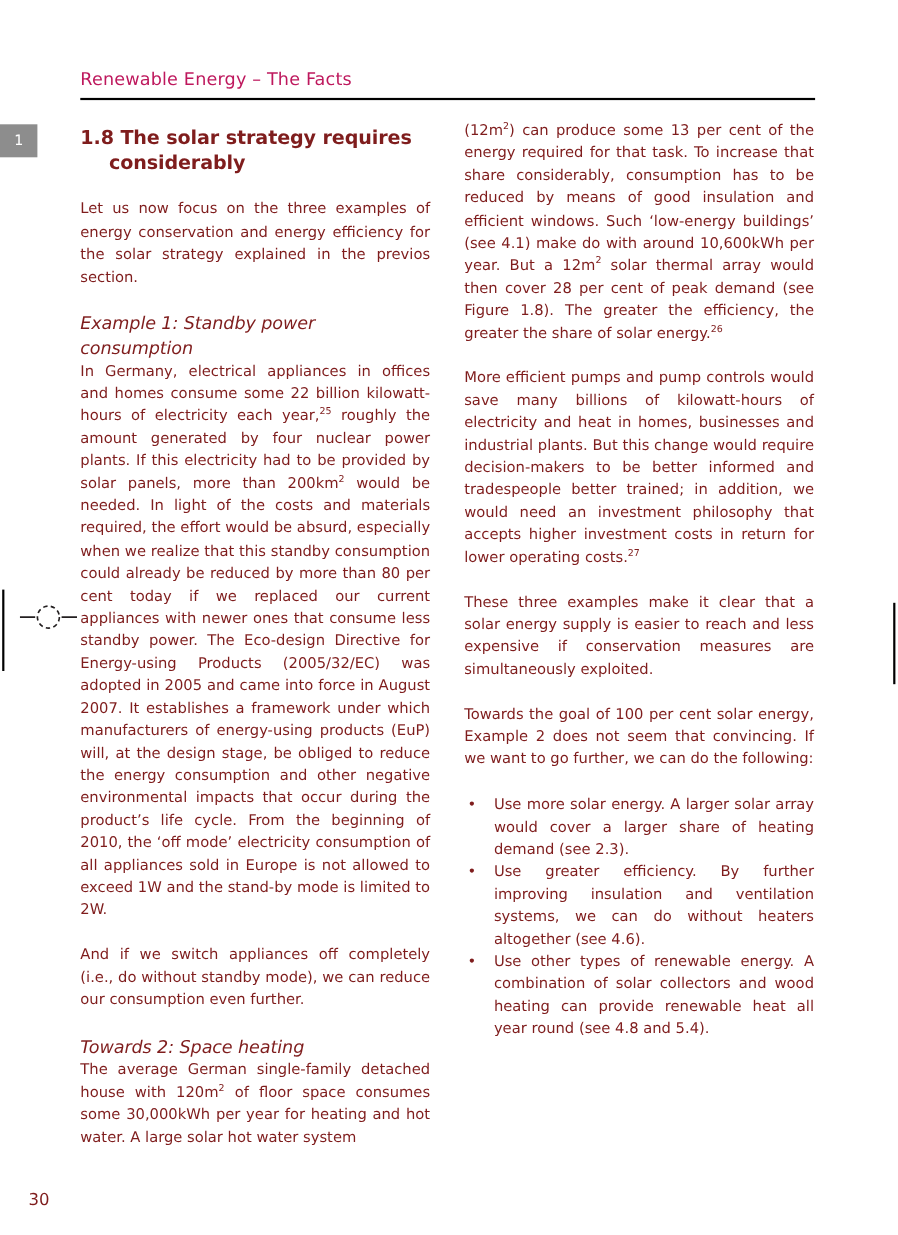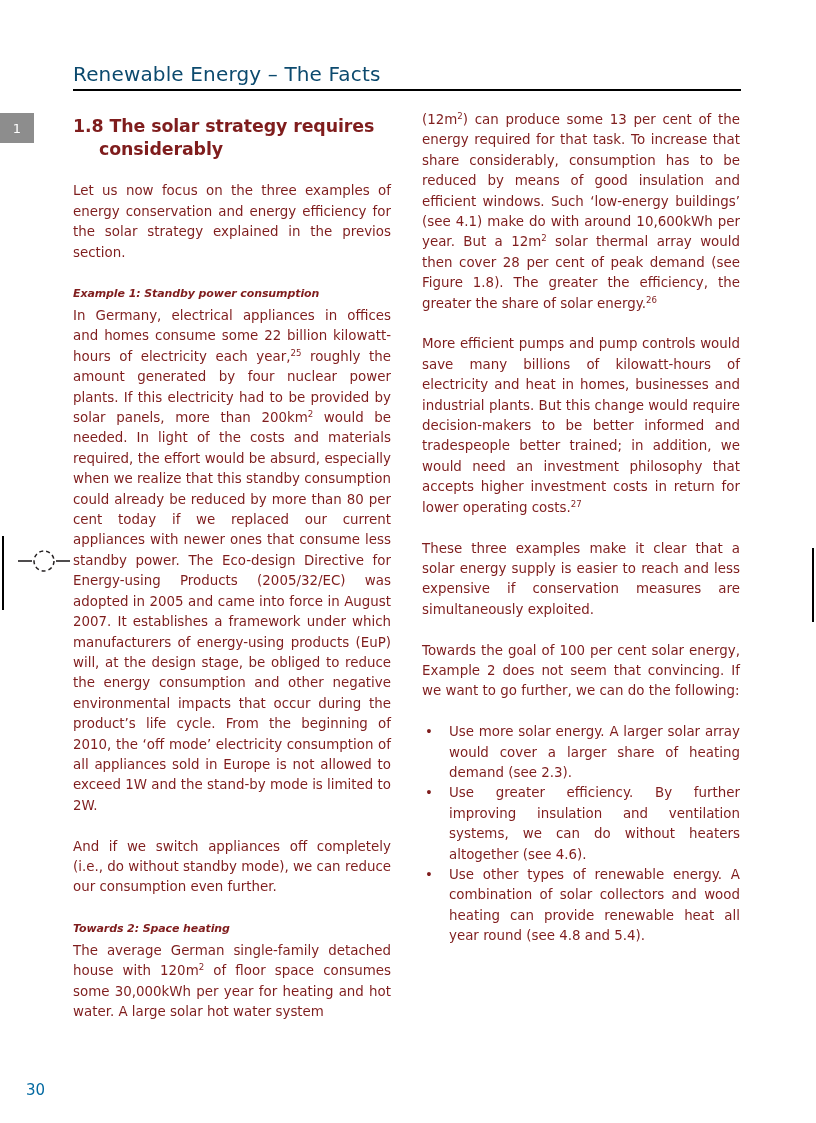--- a/index.html
+++ b/index.html
@@ -15,23 +15,23 @@
     font-family: "DejaVu Sans", "Liberation Sans", sans-serif;
     color: #231f20;
     overflow: hidden;
   }
 
   
   .running-head {
     position: absolute;
     left: 73px;
     top: 62px;
-    font-size: 20px;
+    font-size: 16px;
     letter-spacing: 0.15px;
-    color: #0c4a6e;
+    color: #be185d;
     white-space: nowrap;
   }
   .head-rule {
     position: absolute;
     left: 73px;
     top: 89px;
     width: 668px;
     height: 2px;
     background: #000000;
   }
@@ -91,23 +91,23 @@
     text-align: left;
     letter-spacing: -0.1px;
   }
   h1.section-title .cont {
     display: block;
     padding-left: 26px;
   }
 
   h2.example-head {
     margin: 0;
-    font-size: 11px;
+    font-size: 16px;
     line-height: 22.6px;
-    font-weight: bold;
+    font-weight: normal;
     font-style: italic;
     text-align: left;
     letter-spacing: -0.1px;
   }
 
   p.body {
     margin: 0;
     text-align: justify;
   }
   .spacer-para { height: 20.4px; }
@@ -136,21 +136,21 @@
     font-size: 13.4px;
     line-height: 20.4px;
   }
 
   
   .folio {
     position: absolute;
     left: 26px;
     top: 1081px;
     font-size: 15px;
-    color: #0369a1;
+    color: #7f1d1d;
   }
 </style>
 </head>
 <body>
 
 <div class="page">
 
   <div class="running-head">Renewable Energy – The Facts</div>
   <div class="head-rule"></div>
 

